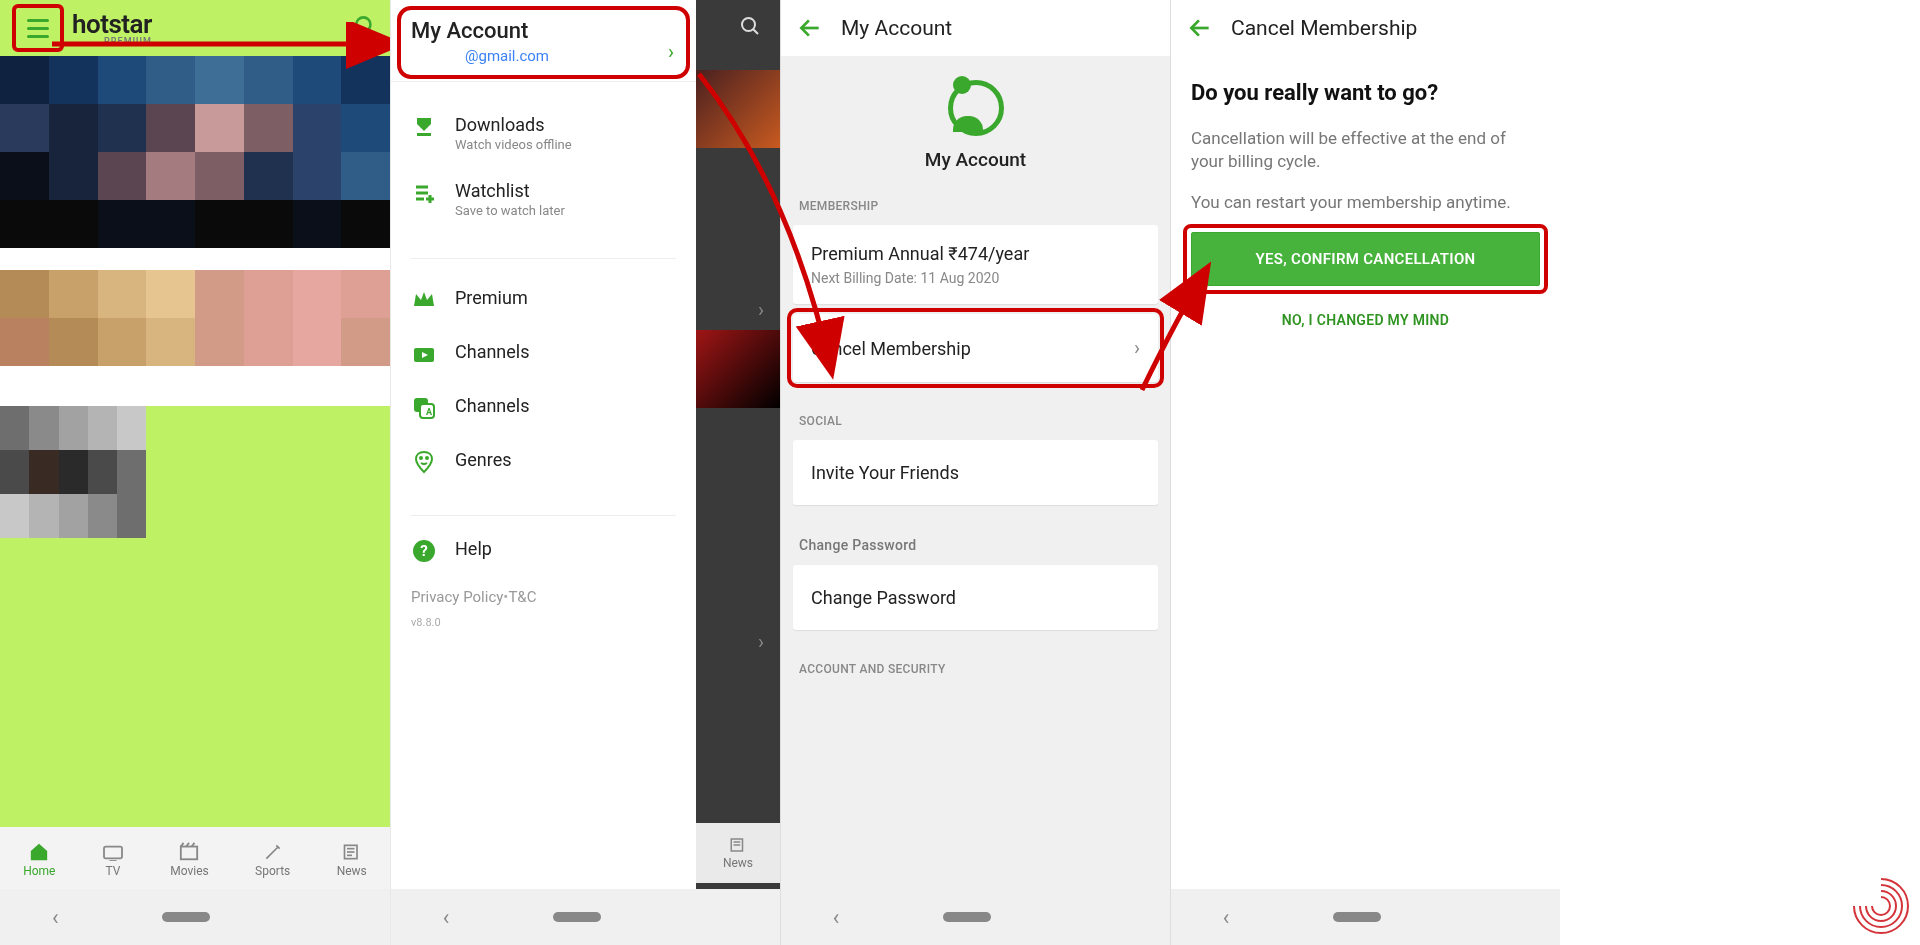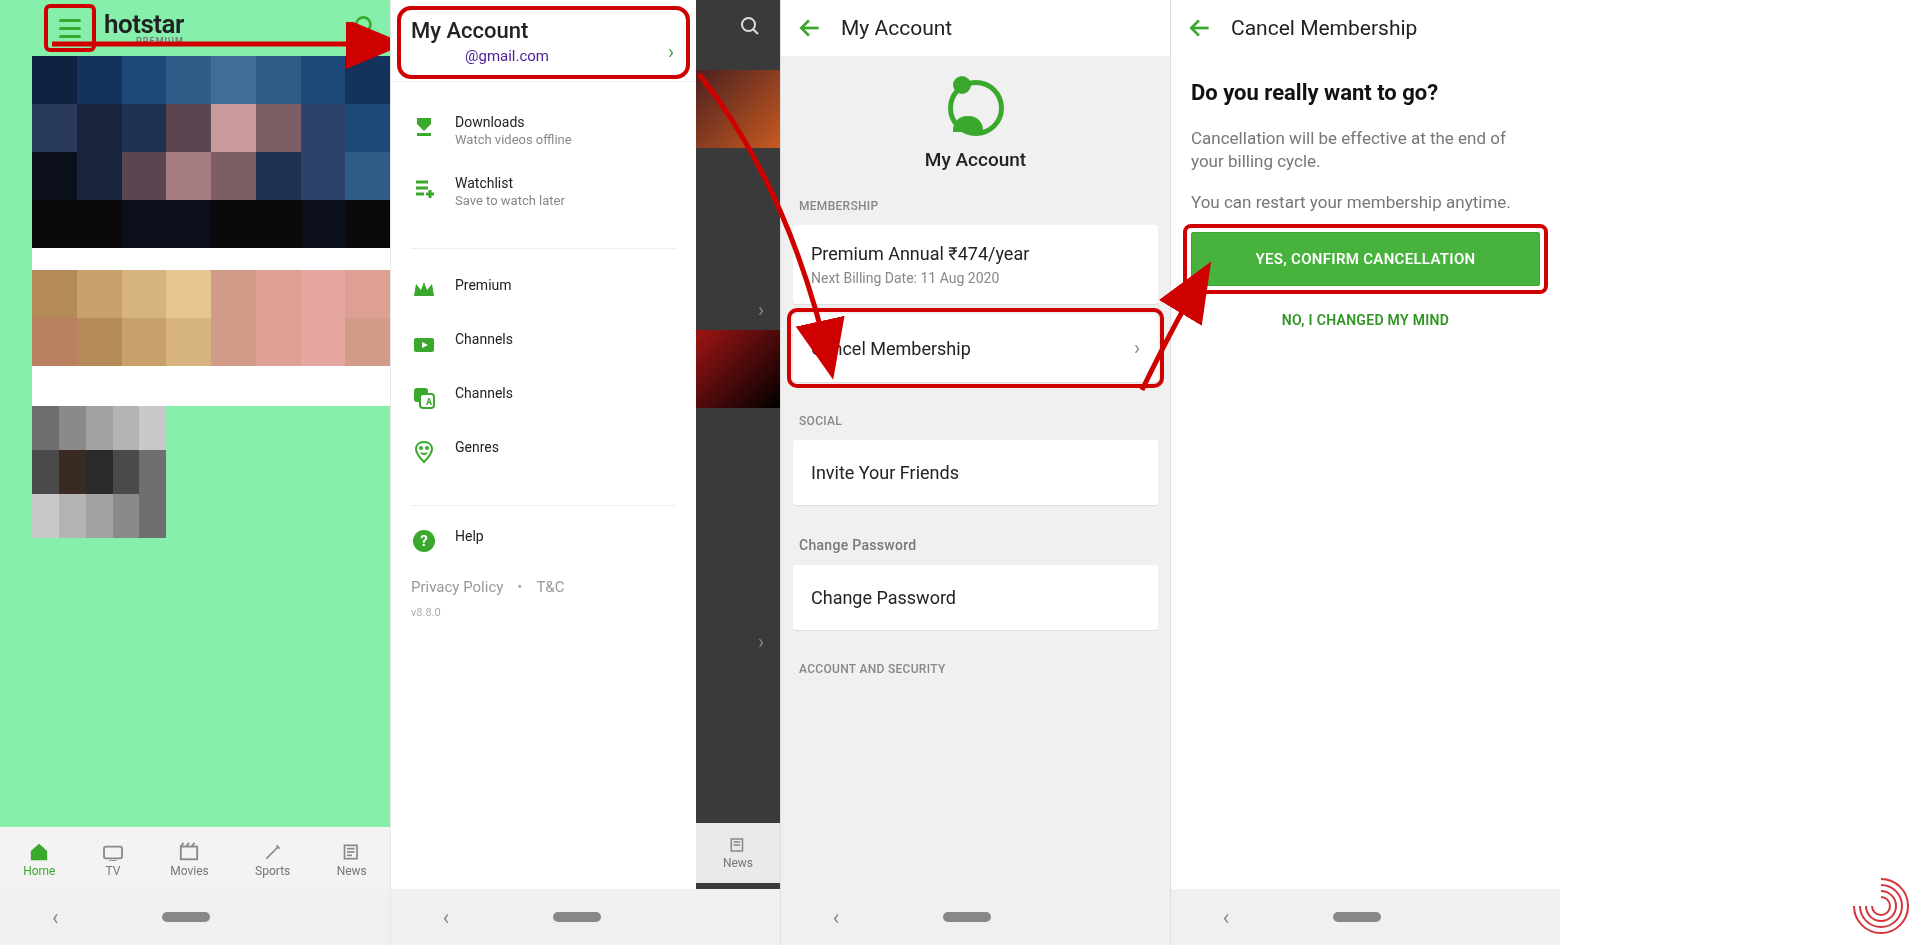--- a/index.html
+++ b/index.html
@@ -1,21 +1,21 @@
 <!DOCTYPE html>
 <html><head>
 <meta charset="utf-8">
 <style>
   * { box-sizing: border-box; margin: 0; padding: 0; font-family: -apple-system, BlinkMacSystemFont, "Segoe UI", Roboto, Arial, sans-serif; }
   body { background: #fff; width: 1920px; height: 945px; overflow: hidden; position: relative; }
   .container { display: flex; flex-direction: row; width: 1920px; height: 945px; }
 
   
   .panel { position: relative; height: 100%; background: #fff; }
-  .panel-1 { width: 390px; background: #86efac; padding-left: 32px; }
+  .panel-1 { width: 390px; background: #bef264; }
   .panel-2 { width: 390px; background: #fff; border-left: 1px solid #e8e8e8; }
   .panel-3 { width: 390px; background: #f0f0f0; border-left: 1px solid #ddd; }
   .panel-4 { width: 390px; background: #fff; border-left: 1px solid #ddd; }
 
   
   .p1-topbar { display: flex; align-items: center; height: 56px; padding: 0 12px; }
   .hamburger { width: 36px; height: 36px; display:flex; align-items:center; justify-content:center; position: relative; }
   .hamburger-box { border: 4px solid #cf0000; border-radius: 6px; padding: 2px 4px; }
   .hamburger-lines { display:flex; flex-direction:column; gap:5px; }
   .hamburger-lines span { display:block; width:22px; height:3px; background:#3aa82c; border-radius:2px; }
@@ -38,30 +38,30 @@
   .bn-icon { width:22px; height:20px; display:flex; align-items:center; justify-content:center; }
 
   .sysnav { position:absolute; bottom:0; left:0; right:0; height:56px; background:#f0f0f0; display:flex; justify-content:space-around; align-items:center; }
   .sysnav .nav-back { font-size:22px; color:#888; }
   .sysnav .nav-pill { width:48px; height:10px; background:#888; border-radius:10px; }
 
   
   .p2-top { position:relative; background:#fff; padding:18px 20px 16px; border-bottom:1px solid #eee; }
   .p2-top-highlight { position:absolute; top:6px; left:6px; right:6px; bottom:2px; border:4px solid #cf0000; border-radius:14px; pointer-events:none; }
   .p2-top-title { font-size:22px; font-weight:500; color:#222; }
-  .p2-top-sub { font-size:15px; color:#4c1d95; margin-top:4px; margin-left:54px; }
+  .p2-top-sub { font-size:15px; color:#3b82f6; margin-top:4px; margin-left:54px; }
   .p2-top-chevron { position:absolute; right:22px; top:40px; color:#3aa82c; font-size:20px; }
   .drawer-list { padding: 18px 0; }
   .drawer-item { display:flex; align-items:flex-start; padding: 14px 20px; gap:18px; }
   .drawer-item .di-icon { width:26px; height:26px; flex:none; display:flex; align-items:center; justify-content:center; color:#3aa82c; }
   .drawer-item .di-text { display:flex; flex-direction:column; }
-  .di-label { font-size:14px; color:#222; }
+  .di-label { font-size:18px; color:#222; }
   .di-sub { font-size:13px; color:#888; margin-top:2px; }
   .drawer-divider { height:1px; background:#eee; margin:8px 20px; }
-  .drawer-footer { padding: 0 20px; font-size:15px; color:#999; display:flex; gap:14px; align-items:center;}
+  .drawer-footer { padding: 0 20px; font-size:15px; color:#999; display:flex; align-items:center;}
   .drawer-footer .dot { color:#aaa; }
   .drawer-version { padding: 10px 20px 0; font-size:11px; color:#aaa; }
 
   
   .behind-strip { position:absolute; right:0; top:0; bottom:0; width:84px; background:#3a3a3a; overflow:hidden; }
   .bs-search { position:absolute; top:14px; right:18px; color:#bbb; }
   .bs-pager { position:absolute; top:80px; right:20px; color:#fff; font-size:12px; background:rgba(0,0,0,.4); padding:1px 6px; border-radius:3px; }
   .bs-more { position:absolute; right:16px; font-size:20px; color:#888; }
   .bs-thumb { position:absolute; right:0; width:84px; height:78px; background:linear-gradient(135deg,#4a2020,#c85a20); }
   .bs-thumb.b2 { background:linear-gradient(135deg,#a01515,#000); }

